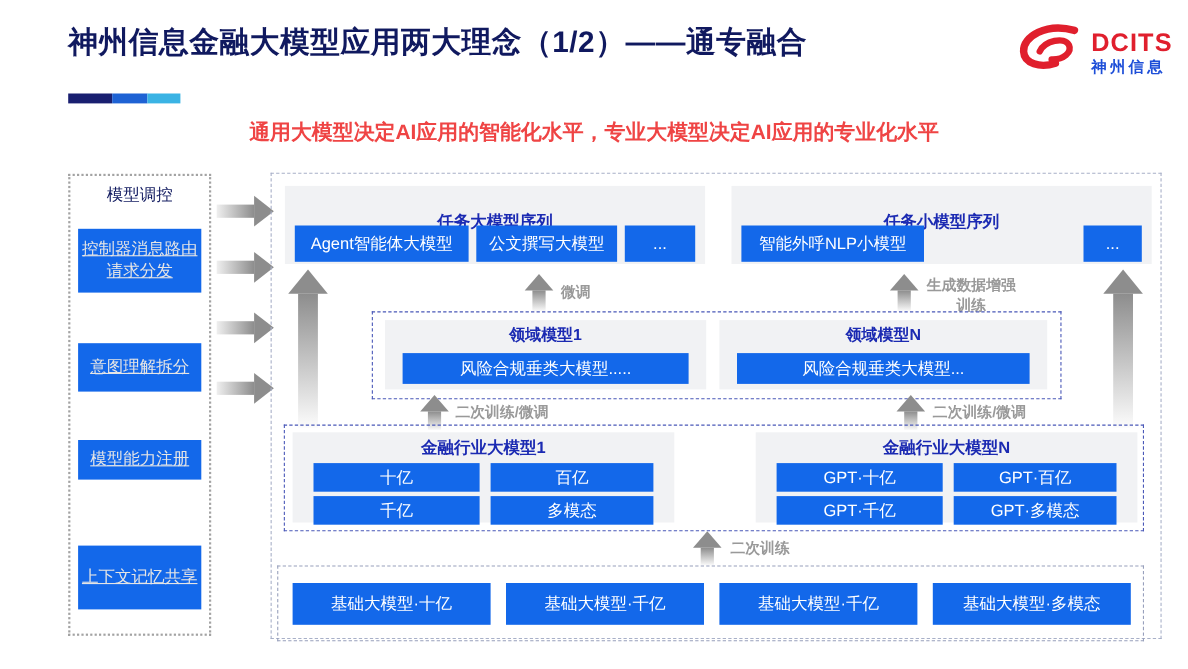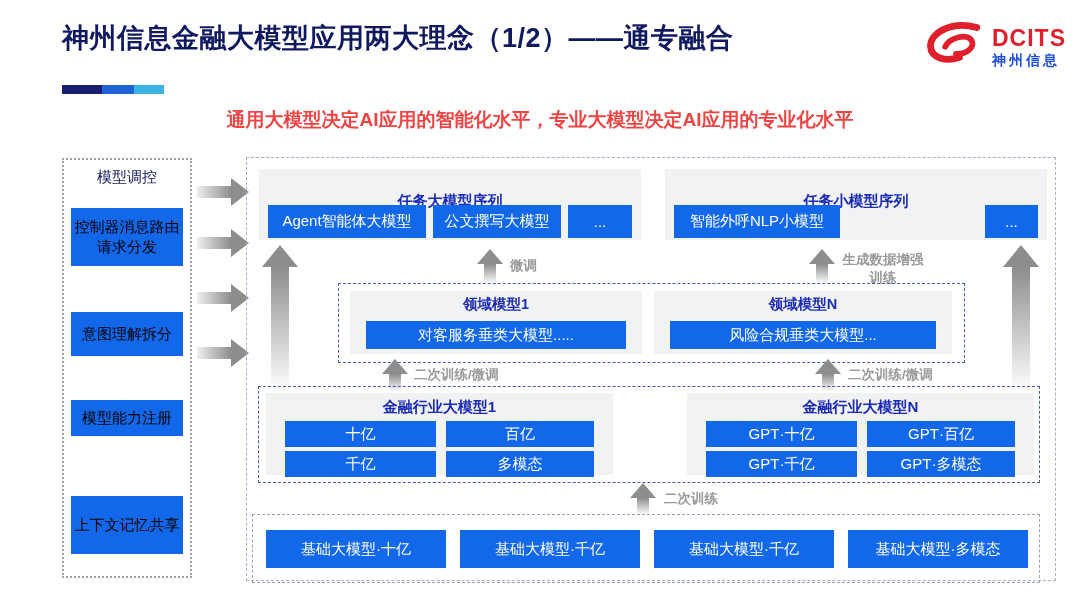--- a/index.html
+++ b/index.html
@@ -12,22 +12,22 @@
   .g1{width:40px;background:#191F70;} .g2{width:32px;background:#1E62D4;} .g3{width:30px;background:#3AB3E4;}
   .subtitle{position:absolute;left:120px;top:107px;width:840px;text-align:center;font-size:19px;font-weight:bold;color:#ef4444;}
   .logo{position:absolute;left:926px;top:18px;width:140px;height:58px;display:flex;align-items:center;}
   .logo svg{width:64px;height:52px;transform:rotate(-8deg);}
   .logo-txt{margin-left:4px;line-height:1.05;}
   .logo-brand{font-size:23px;font-weight:bold;color:#E01F2D;letter-spacing:1px;}
   .logo-cn{font-size:14px;font-weight:bold;color:#1d4ed8;letter-spacing:3px;margin-top:3px;}
   
   .sidebar{position:absolute;left:62px;top:158px;width:130px;height:420px;border:2px dotted #A3A3A3;box-sizing:border-box;}
   .sidebar-title{margin-top:8px;text-align:center;font-size:15px;font-weight:normal;color:#10195F;}
-  .side-box{position:absolute;left:7px;width:112px;background:#1368EA;color:#000000;font-size:15px;
-            display:flex;align-items:center;justify-content:center;text-align:center;line-height:1.35;padding:0 2px;box-sizing:border-box;}
+  .side-box{position:absolute;left:7px;width:112px;background:#1368EA;color:#e5e5e5;font-size:15px;
+            display:flex;align-items:center;justify-content:center;text-align:center;line-height:1.35;padding:0 2px;box-sizing:border-box;text-decoration:underline;}
   .sb1{top:48px;height:58px;} .sb2{top:152px;height:44px;} .sb3{top:240px;height:36px;} .sb4{top:336px;height:58px;}
   
   .h-arrow{position:absolute;left:197px;width:52px;height:28px;}
   .h-shaft{position:absolute;left:0;top:8px;width:34px;height:12px;background:linear-gradient(to right,#EFEFEF,#8D8D8D);}
   .h-head{position:absolute;left:34px;top:0;width:0;height:0;border-top:14px solid transparent;border-bottom:14px solid transparent;border-left:18px solid #8D8D8D;}
   .ha1{top:178px;} .ha2{top:229px;} .ha3{top:284px;} .ha4{top:339px;}
   
   .v-arrow-big{position:absolute;width:36px;}
   .vb-head{position:absolute;top:0;left:0;width:0;height:0;border-left:18px solid transparent;border-right:18px solid transparent;border-bottom:22px solid #8D8D8D;}
   .vb-shaft{position:absolute;top:22px;left:9px;width:18px;bottom:0;background:linear-gradient(to bottom,#8D8D8D,rgba(235,235,235,.15));}
@@ -140,21 +140,21 @@
   <div class="gray-label" style="left:510px;top:257px;">微调</div>
   <div class="v-arrow-sm" style="left:809px;top:249px;height:34px;">
       <i class="vs-head"></i>
       <i class="vs-shaft"></i>
     </div>
   <div class="gray-label wrap-label" style="left:840px;top:251px;width:86px;">生成数据增强训练</div>
 
   <div class="domain-wrap"></div>
   <div class="panel domainpanel dp-l">
     <div class="panel-h">领域模型1</div>
-    <div class="bluebox">对客服务垂类大模型.....</div>
+    <div class="bluebox">风险合规垂类大模型.....</div>
   </div>
   <div class="panel domainpanel dp-r">
     <div class="panel-h">领域模型N</div>
     <div class="bluebox">风险合规垂类大模型...</div>
   </div>
 
   <div class="v-arrow-sm" style="left:382px;top:359px;height:32px;">
       <i class="vs-head"></i>
       <i class="vs-shaft"></i>
     </div>

